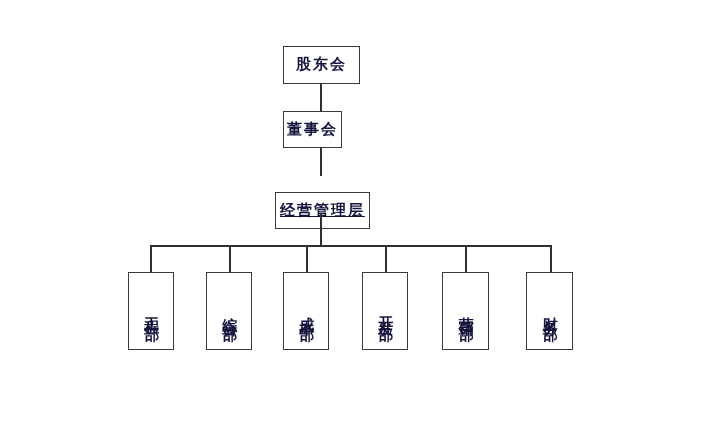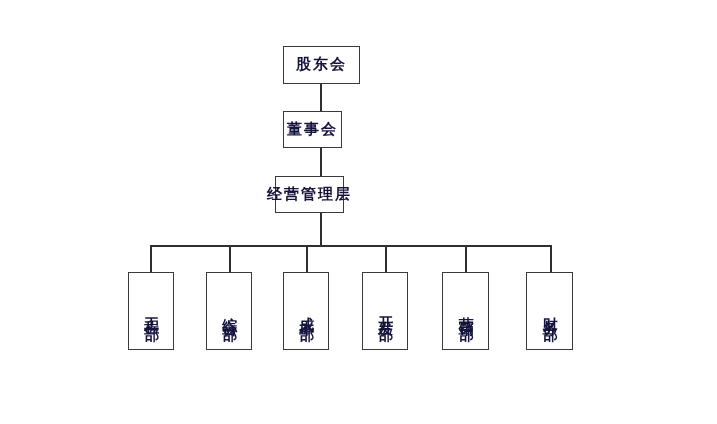--- a/index.html
+++ b/index.html
@@ -70,21 +70,21 @@
   </div>
 
   <div class="connector-v" style="left:320px; top:84px; height:27px;"></div>
 
   <div class="node level-top" style="left:283px; top:111px; width:59px; height:37px;">
     <span class="node-label">董事会</span>
   </div>
 
   <div class="connector-v" style="left:320px; top:148px; height:28px;"></div>
 
-  <div class="node level-top" style="left:275px; top:176px; width:69px; height:37px;">
+  <div class="node level-top" style="left:275px; top:192px; width:95px; height:37px;text-decoration:underline;">
     <span class="node-label">经营管理层</span>
   </div>
 
   <div class="connector-v" style="left:320px; top:213px; height:33px;"></div>
 
   <div class="connector-h" style="left:150px; top:245px; width:402px;"></div>
 
   <div class="connector-v" style="left:150px; top:245px; height:27px;"></div>
   <div class="connector-v" style="left:229px; top:245px; height:27px;"></div>
   <div class="connector-v" style="left:306px; top:245px; height:27px;"></div>

